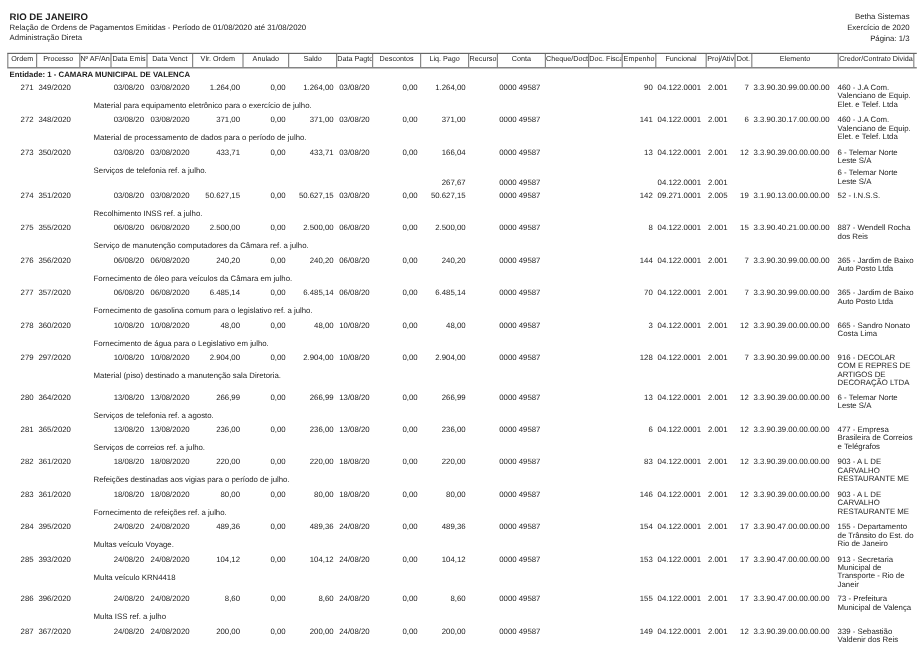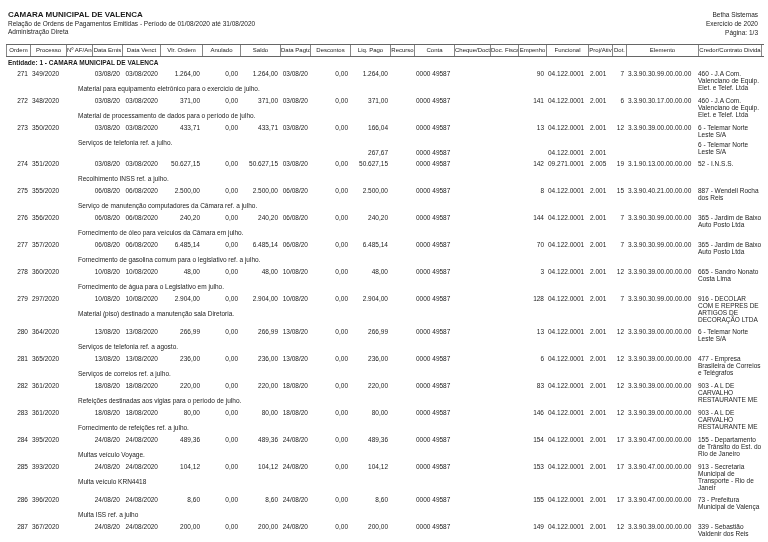--- a/index.html
+++ b/index.html
@@ -32,21 +32,21 @@
   .desc{font-size:6.5px;line-height:7.5px;display:inline-block;max-width:280px;}
   .credor-col{width:64px;flex:0 0 64px;}
   .credor{font-size:6.5px;line-height:7px;margin-bottom:3px;}
 </style>
 </head>
 <body>
 
 <div class="page">
   <div class="report-header">
     <div class="header-left">
-      <div class="h-entity">CAMARA MUNICIPAL DE VALENCA</div>
+      <div class="h-state">RIO DE JANEIRO</div>
       <div class="h-report">Relação de Ordens de Pagamentos Emitidas - Período de 01/08/2020 até 31/08/2020</div>
       <div class="h-admin">Administração Direta</div>
     </div>
     <div class="header-right">
       <div>Betha Sistemas</div>
       <div>Exercício de 2020</div>
       <div>Página: 1/3</div>
     </div>
   </div>
 

